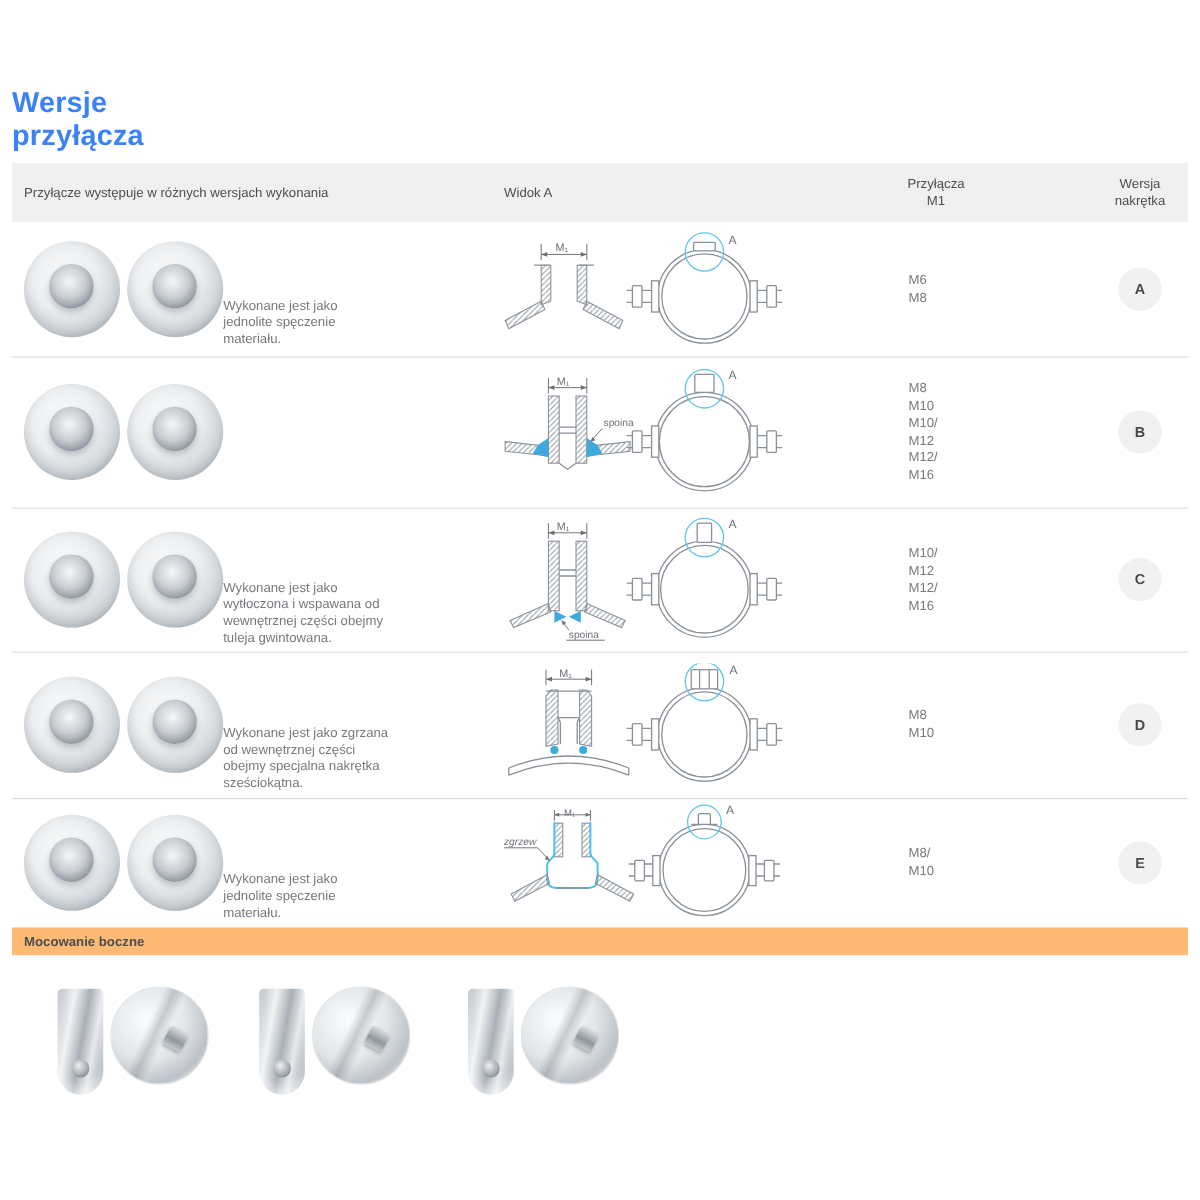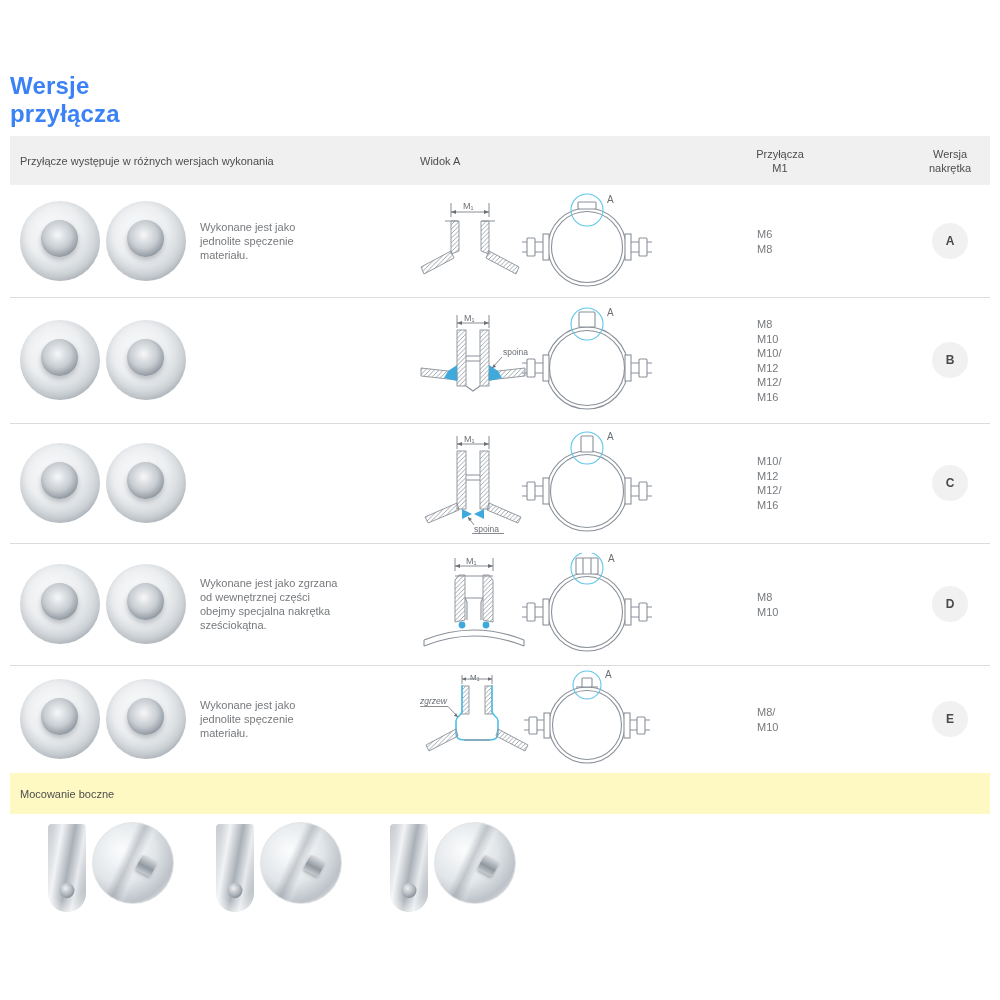--- a/index.html
+++ b/index.html
@@ -28,42 +28,42 @@
   .r5{top:665px;height:108px;}
 
   .cell{position:absolute;top:50%;transform:translateY(-50%);}
   .photos{left:10px;display:flex;gap:6px;}
   .pcircle{width:80px;height:80px;border-radius:50%;
       background:radial-gradient(circle at 42% 38%, #fdfdfd 0%, #eceef0 40%, #cfd4d8 68%, #b9bfc5 78%, #f3f4f5 92%);
       position:relative;box-shadow:inset 0 -4px 8px rgba(120,128,136,.25);}
   .pcircle::before{content:"";position:absolute;left:26%;top:24%;width:46%;height:46%;border-radius:50%;
       background:radial-gradient(circle at 45% 40%, #f6f7f8 0%, #c8cdd2 45%, #8e969e 75%, #d8dcdf 95%);
       box-shadow:0 3px 5px rgba(90,98,106,.35);}
-  .desc{left:190px;width:138px;font-size:11px;line-height:14px;color:#76797d;}
+  .desc{left:176px;width:138px;font-size:11px;line-height:14px;color:#76797d;margin-top:28px;}
   .draw-xsec{left:408px;}
   .draw-clamp{left:512px;}
   .mvals{left:747px;font-size:11px;line-height:14.5px;color:#76797d;white-space:pre-line;}
   .vbadge{left:922px;width:36px;height:36px;border-radius:50%;background:#f1f1f1;
       display:flex;align-items:center;justify-content:center;
       font-size:12px;font-weight:bold;color:#4a4a4a;}
 
   
   svg{display:block;}
   svg text{font-family:"Liberation Sans",sans-serif;fill:#6b7076;}
   .ln{stroke:#8a9199;stroke-width:1.1;fill:none;}
   .lnw{stroke:#8a9199;stroke-width:1.1;fill:#fff;}
   .hat{stroke:#8a9199;stroke-width:.9;fill:url(#hatch);}
   .dim{stroke:#6b7076;stroke-width:.8;fill:none;}
   .blue{fill:#3fa9dc;stroke:none;}
   .bluering{stroke:#5fc6ea;stroke-width:1.1;fill:none;}
   .blueln{stroke:#4fbfe8;stroke-width:1.6;fill:none;}
 
   
-  .section-bar{position:absolute;left:10px;top:773px;width:980px;height:41px;background:#fef9c3;
-      display:flex;align-items:center;color:#4d4d4d;font-size:11px;font-weight:normal;}
+  .section-bar{position:absolute;left:10px;top:773px;width:980px;height:23px;background:#fdba74;
+      display:flex;align-items:center;color:#4d4d4d;font-size:11px;font-weight:bold;}
   .section-bar span{margin-left:10px;}
   .bphotos{position:absolute;left:0;top:814px;width:1000px;height:140px;}
   .bgroup{position:absolute;top:8px;width:190px;height:110px;}
   .g1{left:48px;}.g2{left:216px;}.g3{left:390px;}
   .strap{position:absolute;left:0;top:2px;width:38px;height:88px;border-radius:4px 4px 19px 19px;
       background:linear-gradient(100deg,#b6bbc1 0%,#f1f3f5 28%,#a9b0b7 52%,#e7eaed 72%,#949ca4 100%);
       box-shadow:inset 0 -6px 8px rgba(255,255,255,.5);}
   .strap::after{content:"";position:absolute;left:50%;bottom:14px;transform:translateX(-50%);
       width:15px;height:15px;border-radius:50%;
       background:radial-gradient(circle at 40% 35%, #eef0f2, #a7aeb5 55%, #6d757d 90%);}
@@ -189,20 +189,21 @@
 M12/
 M16</div>
     <div class="cell vbadge">B</div>
   </div>
 
   <div class="row r3">
     <div class="cell photos">
       <div class="pcircle"></div>
       <div class="pcircle"></div>
     </div>
+    <div class="cell desc">Wykonane jest jako wytłoczona i wspawana od wewnętrznej części obejmy tuleja gwintowana.</div>
     <div class="cell draw-xsec">
       <svg width="112" height="104" viewBox="0 0 112 104">
         <text x="46" y="11" font-size="9">M₁</text>
         <path class="dim" d="M39 5 V18 M71 5 V18 M39 13 H71"></path>
         <path d="M39 13 l5 -2 v4 z M71 13 l-5 -2 v4 z" fill="#6b7076"></path>
         <rect class="hat" x="39" y="20" width="9" height="58"></rect>
         <rect class="hat" x="62" y="20" width="9" height="58"></rect>
         <path class="ln" d="M48 44 H62 M48 49 H62"></path>
         <polygon class="hat" points="39,72 7,86 10,92 41,79"></polygon>
         <polygon class="hat" points="71,72 103,86 100,92 69,79"></polygon>

